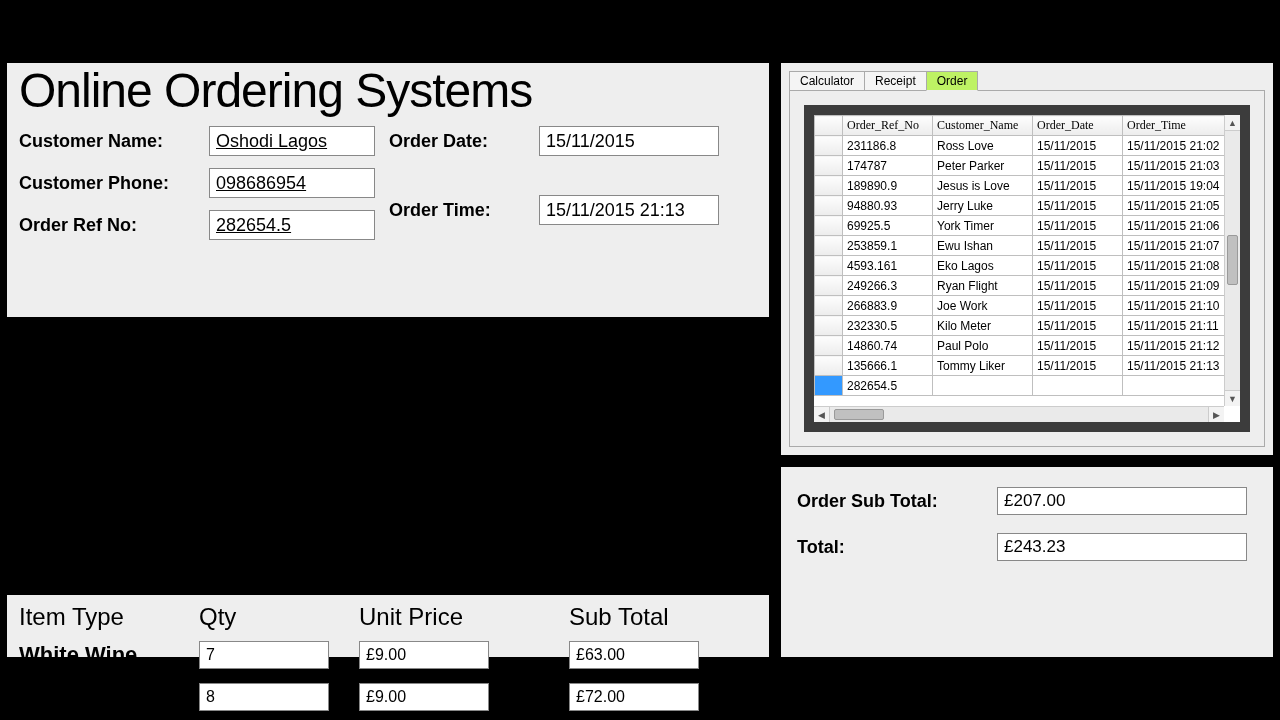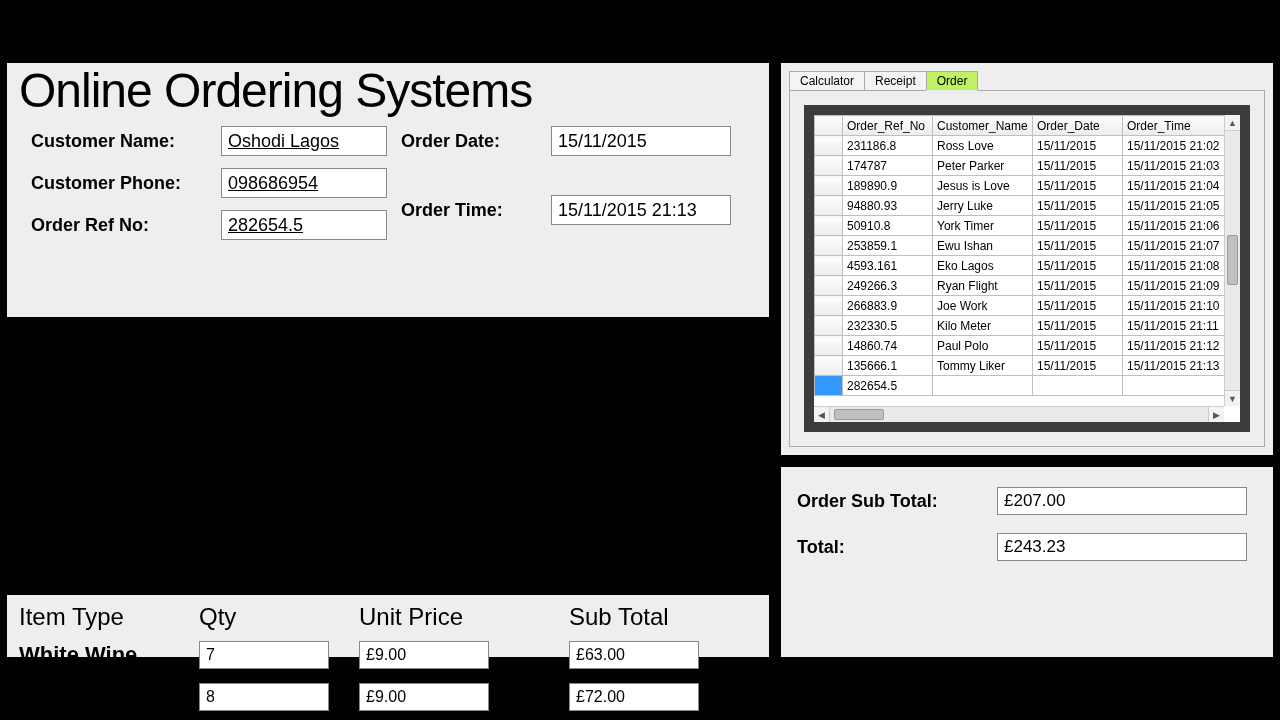--- a/index.html
+++ b/index.html
@@ -42,21 +42,21 @@
   .cust .lbl-b { width: 190px; }
   .cust .right .lbl-b { width: 150px; }
   .cust input {
     font-size: 18px;
     height: 30px;
     padding: 2px 6px;
     border: 1px solid #888;
     background: #fff;
   }
   .cust .pair { display: flex; }
-  .cust .left { flex: 0 0 370px; margin-left: 12px; }
+  .cust .left { flex: 0 0 370px; }
   .cust .right { flex: 1; }
   .cust .right input { width: 180px; }
   .cust .left input { width: 166px; text-decoration: underline; }
   
   .items {
     grid-column: 1;
     grid-row: 2;
     padding: 8px 12px 12px 12px;
     display: flex;
     flex-direction: column;
@@ -156,20 +156,21 @@
     border: 1px solid #bfbfbf;
     padding: 2px 4px;
     height: 20px;
     white-space: nowrap;
     overflow: hidden;
     text-align: left;
     font-weight: normal;
   }
   .dgv th {
     background: linear-gradient(#fdfdfd, #ececec);
+    font-family: Liberation Serif, serif;
   }
   .dgv .rowhdr {
     width: 28px;
     background: linear-gradient(#fdfdfd, #ececec);
   }
   .dgv tr.sel td:first-of-type { background: #3399ff; color: #fff; }
   .vscroll {
     position: absolute;
     top: 0; right: 0; bottom: 16px; width: 16px;
     background: #eaeaea;
@@ -317,32 +318,32 @@
                   <td>174787</td>
                   <td>Peter Parker</td>
                   <td>15/11/2015</td>
                   <td>15/11/2015 21:03</td>
                 </tr>
                 <tr>
                   <td class="rowhdr"></td>
                   <td>189890.9</td>
                   <td>Jesus is Love</td>
                   <td>15/11/2015</td>
-                  <td>15/11/2015 21:04</td>
+                  <td>15/11/2015 19:04</td>
                 </tr>
                 <tr>
                   <td class="rowhdr"></td>
                   <td>94880.93</td>
                   <td>Jerry Luke</td>
                   <td>15/11/2015</td>
                   <td>15/11/2015 21:05</td>
                 </tr>
                 <tr>
                   <td class="rowhdr"></td>
-                  <td>50910.8</td>
+                  <td>69925.5</td>
                   <td>York Timer</td>
                   <td>15/11/2015</td>
                   <td>15/11/2015 21:06</td>
                 </tr>
                 <tr>
                   <td class="rowhdr"></td>
                   <td>253859.1</td>
                   <td>Ewu Ishan</td>
                   <td>15/11/2015</td>
                   <td>15/11/2015 21:07</td>

